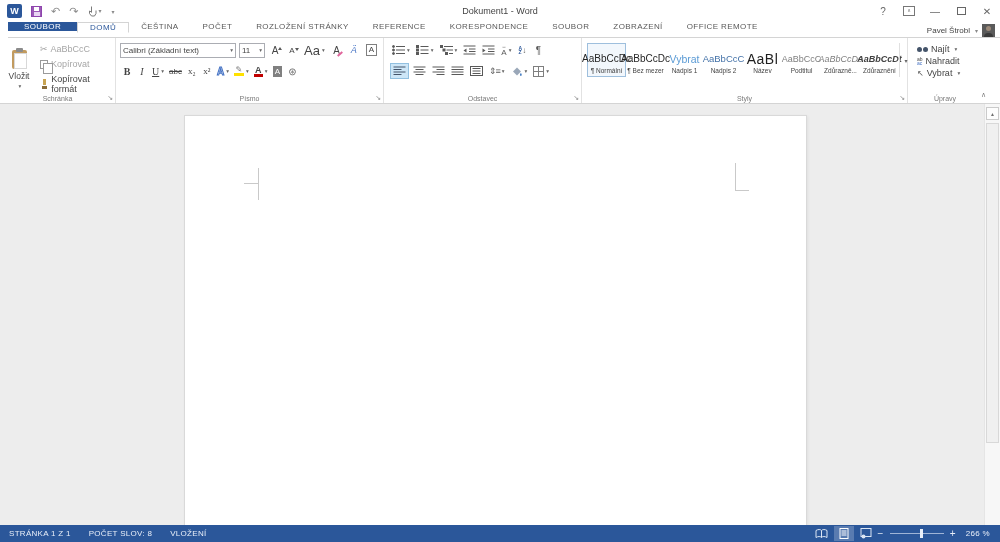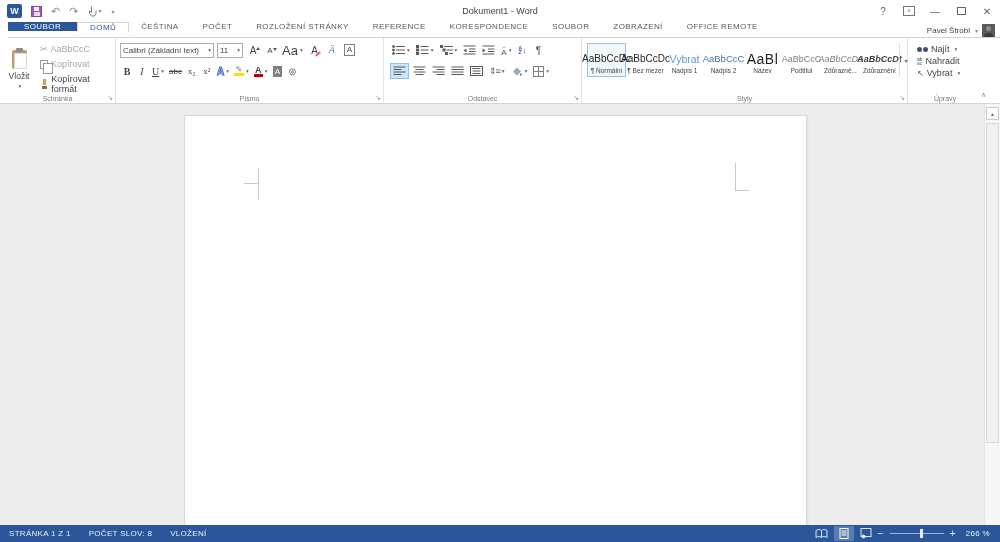--- a/index.html
+++ b/index.html
@@ -213,21 +213,21 @@
         <span class="brush-ic"></span>
         <span>Kopírovat formát</span>
       </div>
     </div>
     <div class="group-label">Schránka</div>
     <span class="launcher">↘</span>
   </div>
 
   <div class="group" style="left:116px;width:268px;">
     <div class="fg-row1">
-      <div class="combo" style="width:94px;">
+      <div class="combo" style="width:116px;">
         <span>Calibri (Základní text)</span>
         <span class="dd">▾</span>
       </div>
       <div class="combo" style="width:26px;">
         <span>11</span>
         <span class="dd">▾</span>
       </div>
       <span class="iconbtn">
           <span class="g-grow">A</span>
         </span>

